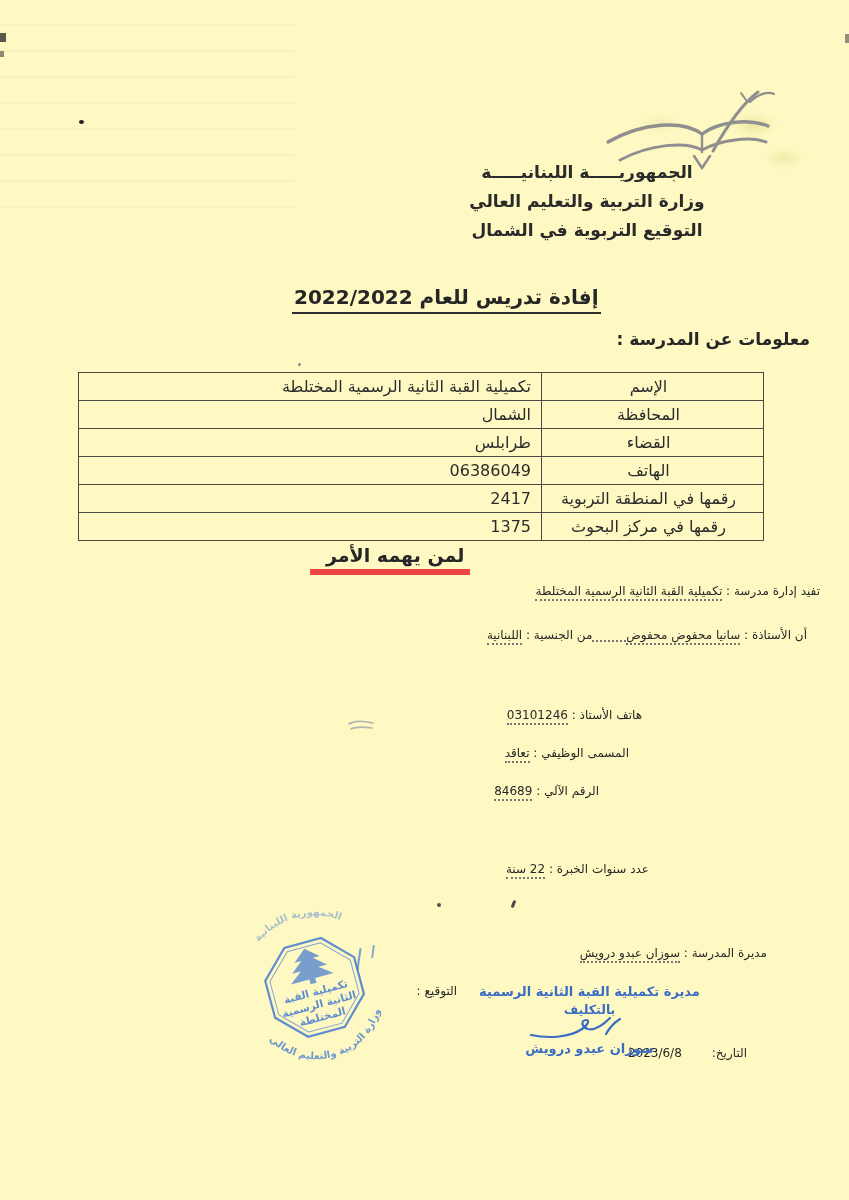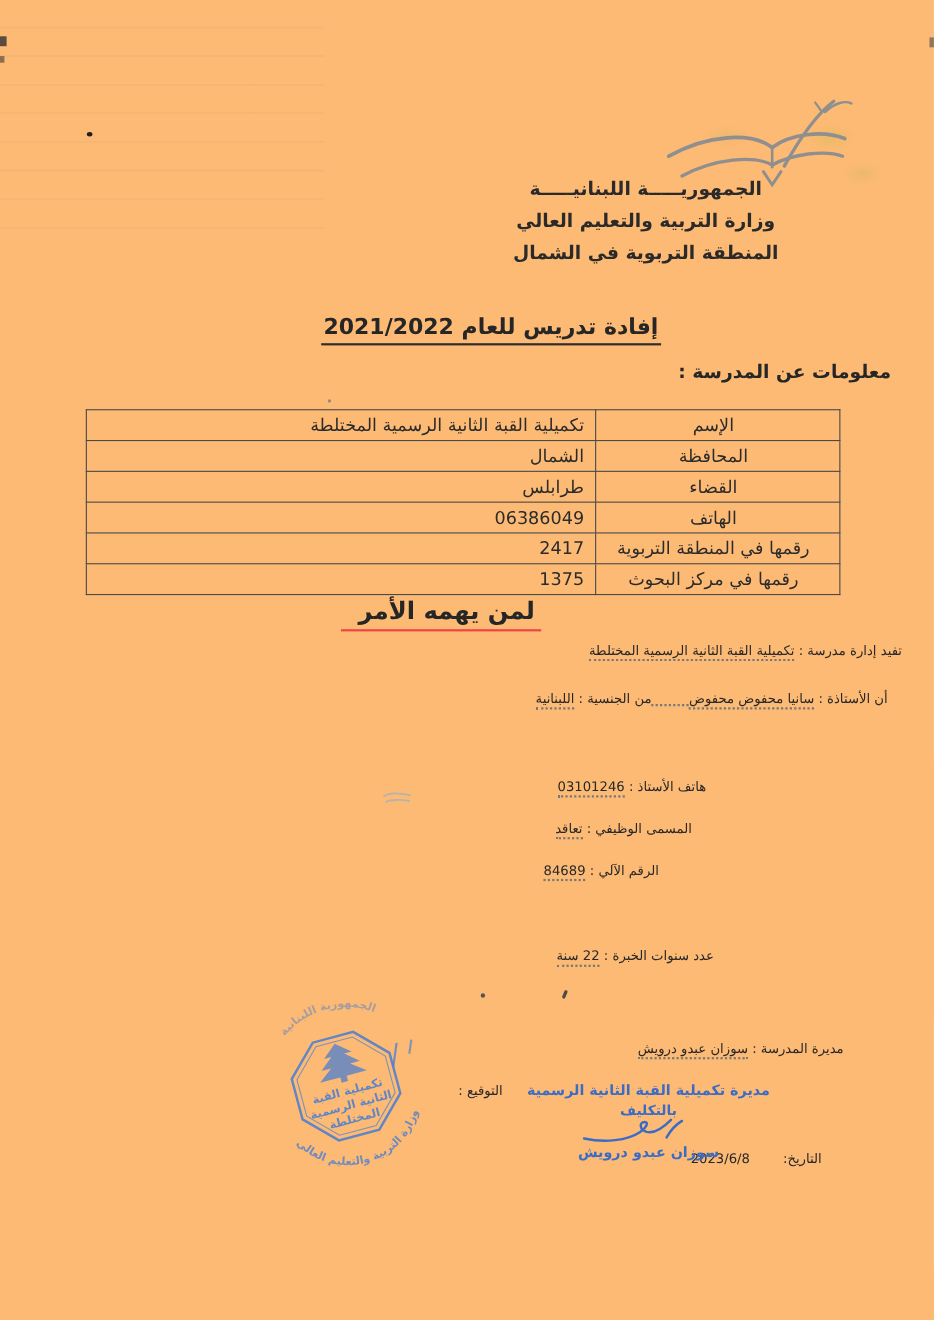--- a/index.html
+++ b/index.html
@@ -1,19 +1,19 @@
 <!DOCTYPE html>
 <html lang="ar"><head>
 <meta charset="utf-8">
 <style>
   * { margin:0; padding:0; box-sizing:border-box; }
   body { background:#ffffff; font-family:"DejaVu Sans", sans-serif; }
   .page {
     position:relative; width:849px; height:1200px; margin:0 auto;
-    background:#fdba74; overflow:hidden; direction:rtl; color:#262626;
+    background:#fef9c3; overflow:hidden; direction:rtl; color:#262626;
   }
   .abs { position:absolute; white-space:nowrap; }
 
   
   .header-block { position:absolute; left:437px; top:158px; width:300px;
     text-align:center; font-weight:bold; font-size:17px; line-height:29px; color:#2a2a2a; }
 
   
   .doc-title { position:absolute; left:292px; top:285px; font-size:20px; font-weight:bold;
     border-bottom:2px solid #2e2e2e; padding:0 2px 3px 2px; white-space:nowrap; }
@@ -22,22 +22,22 @@
 
   
   table.school-table { position:absolute; left:78px; top:372px; width:685px;
     border-collapse:collapse; table-layout:fixed; direction:rtl; }
   table.school-table td { border:1px solid #4a4a4a; height:28px; font-size:16px;
     color:#2b2b2b; white-space:nowrap; overflow:hidden; }
   td.t-label { text-align:center; padding-right:8px; }
   td.t-value { text-align:left; direction:ltr; padding-right:10px; padding-left:4px; }
   td.t-value { text-align:right; } 
 
-  .concern-heading { position:absolute; left:310px; top:544px; font-size:22px; font-weight:bold;
-    border-bottom:2px solid #ef4444; padding:0 6px 3px 16px; white-space:nowrap;text-align:center; }
+  .concern-heading { position:absolute; left:310px; top:544px; font-size:19px; font-weight:bold;
+    border-bottom:6px solid #ef4444; padding:0 6px 3px 16px; white-space:nowrap;text-align:center; }
 
   .body-line { position:absolute; font-size:12px; white-space:nowrap; color:#272727; }
   .dotted { border-bottom:2px dotted #777; padding-bottom:1px; }
   .dotted-gap { display:inline-block; width:34px; height:1.1em; vertical-align:text-bottom;
     border-bottom:2px dotted #777; }
   .tab-gap { display:inline-block; width:30px; }
   .small-gap { display:inline-block; width:10px; }
 
   
   .sig-stamp { position:absolute; left:462px; top:984px; width:255px; height:80px;
@@ -78,24 +78,24 @@
       <path d="M 22,74 C 52,58 88,55 104,64" stroke-width="3"></path>
       <path d="M 104,64 C 122,54 152,50 168,56" stroke-width="3"></path>
       <path d="M 104,48 L 104,66" stroke-width="2.4"></path>
       <path d="M 96,70 L 104,82 L 112,70" stroke-width="2.6"></path>
     </g>
   </svg>
 
   <div class="header-block">
     <div>الجمهوريـــــة اللبنانيـــــة</div>
     <div>وزارة التربية والتعليم العالي</div>
-    <div>المنطقة التربوية في الشمال</div>
-  </div>
-
-  <div class="doc-title">إفادة تدريس للعام 2021/2022</div>
+    <div>التوقيع التربوية في الشمال</div>
+  </div>
+
+  <div class="doc-title">إفادة تدريس للعام 2022/2022</div>
 
   <div class="abs section-heading" style="right:39px; top:329px;">معلومات عن المدرسة :</div>
 
   <table class="school-table">
     <colgroup>
         <col style="width:222px">
         <col style="width:463px">
       </colgroup>
     <tbody>
         <tr>

